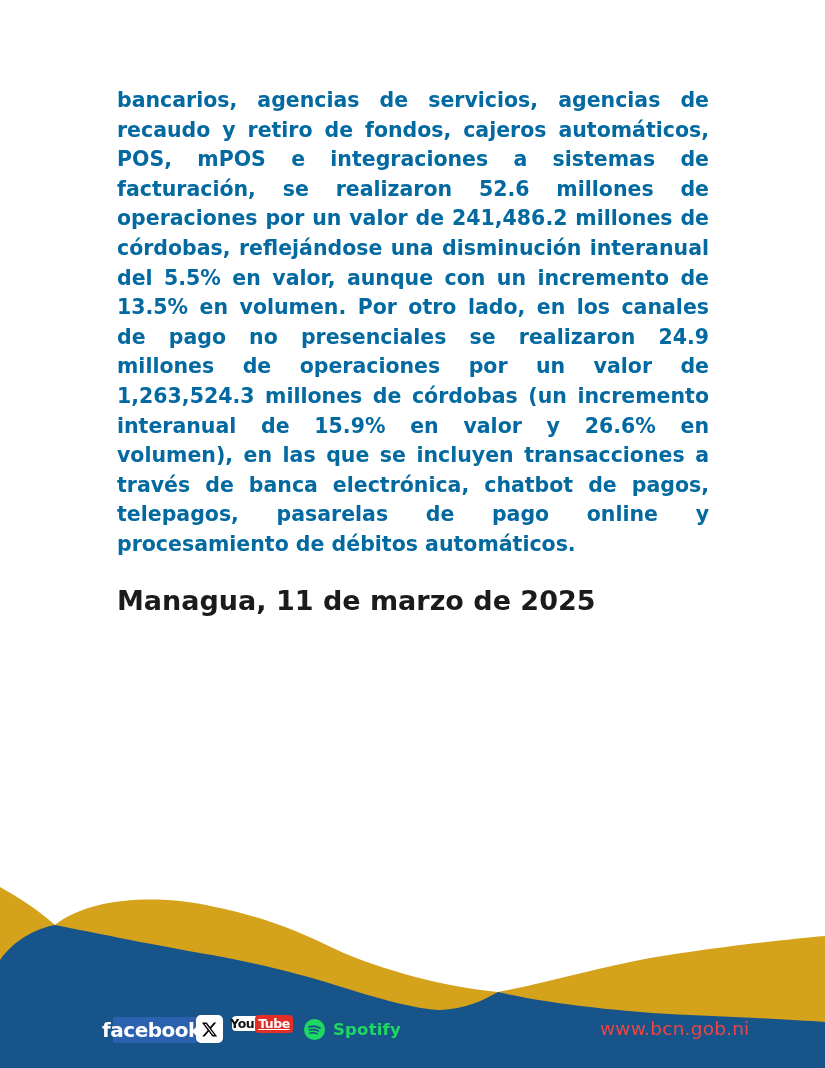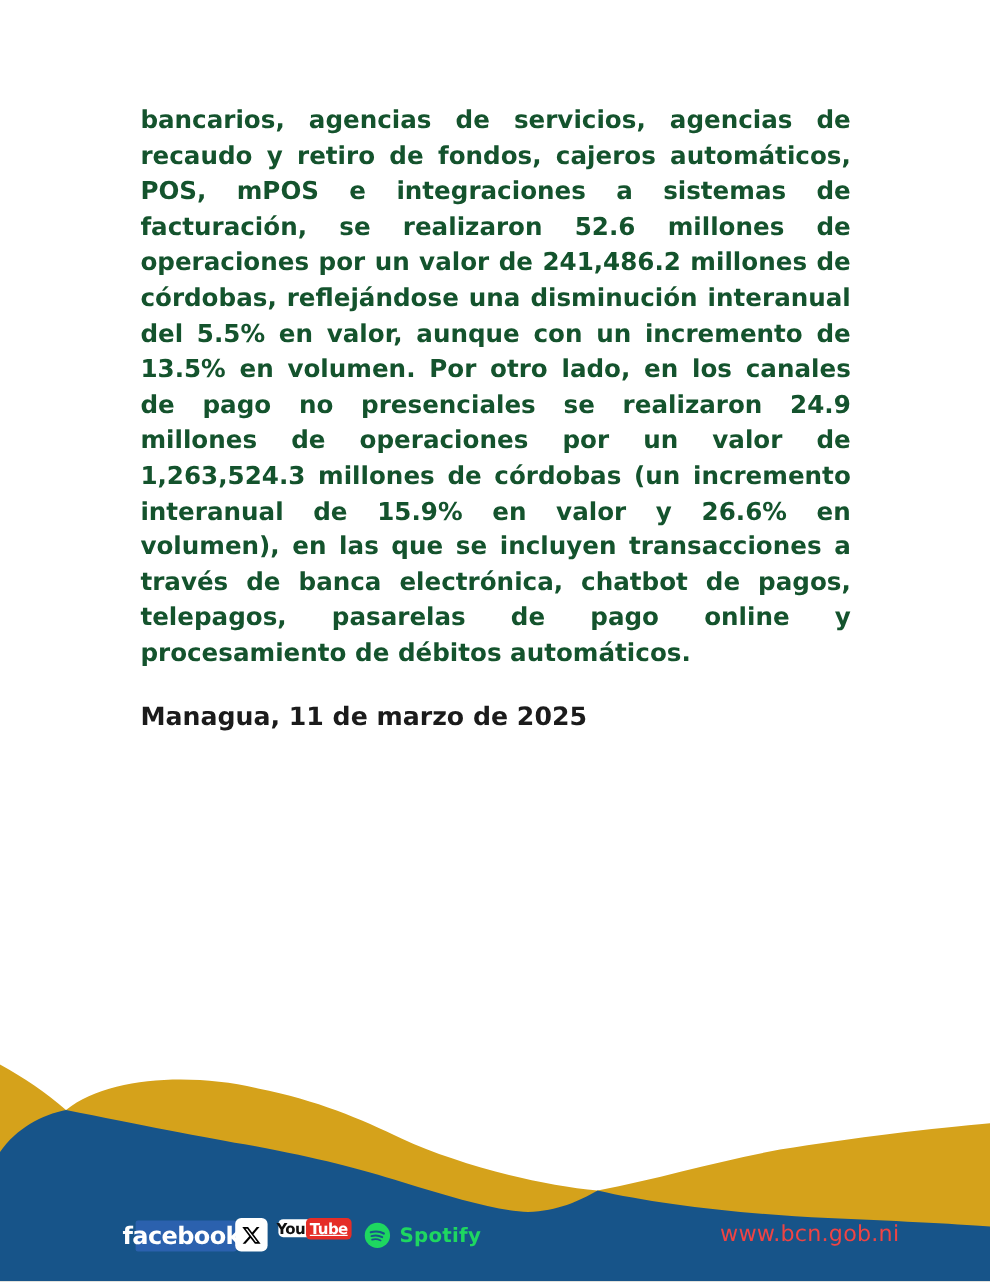--- a/index.html
+++ b/index.html
@@ -9,27 +9,27 @@
     margin:0 auto;
     background:#ffffff;
     overflow:hidden;
     font-family:"DejaVu Sans",sans-serif;
   }
   .body-text{
     position:absolute;
     left:117px;top:86px;width:592px;
     font-size:20.5px;line-height:29.6px;
     font-weight:bold;
-    color:#14532d;
+    color:#0369a1;
     text-align:justify;
   }
   .dateline{
     position:absolute;
     left:117px;top:585px;
-    font-size:21px;
+    font-size:27px;
     font-weight:bold;
     color:#1b1b1b;
   }
   .footer-waves{
     position:absolute;left:0;top:860px;width:825px;height:208px;
     display:block;
   }
   .social-row{position:absolute;left:0;top:0;width:100%;height:100%;}
   .badge{position:absolute;box-sizing:border-box;justify-content:flex-end;}
   .fb-badge{

